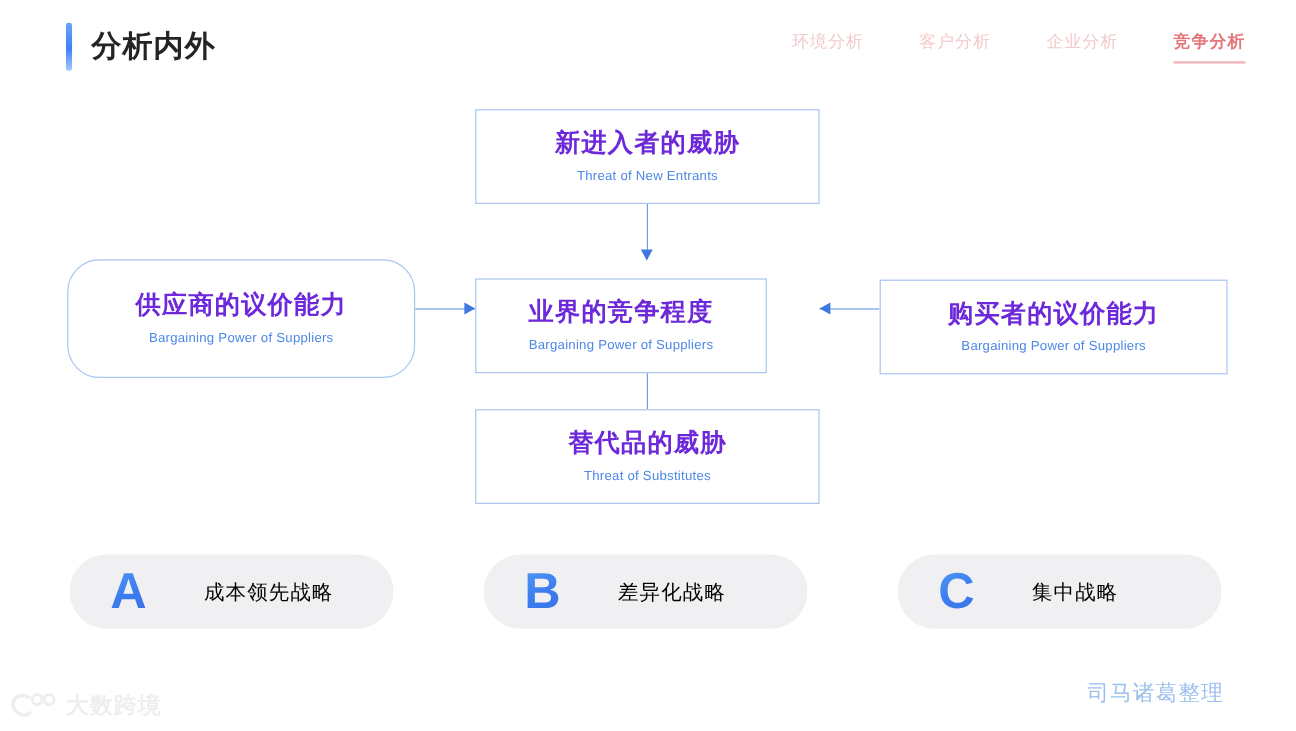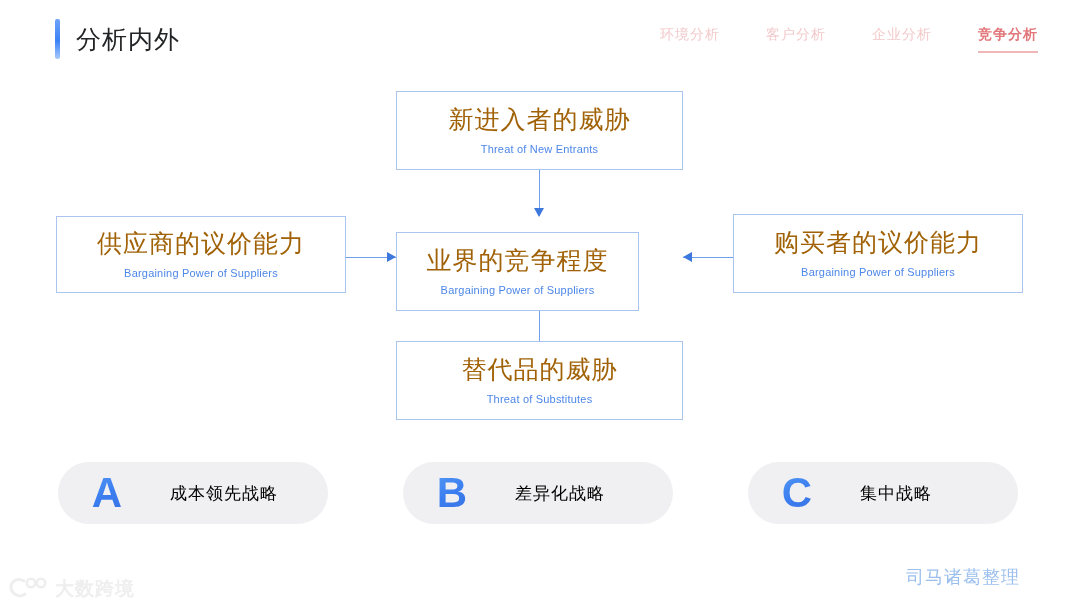--- a/index.html
+++ b/index.html
@@ -35,21 +35,21 @@
   }
   .title-accent {
     width: 5px;
     height: 40px;
     background: linear-gradient(180deg, #6ba4f8 0%, #3b82f6 55%, #a9c9fb 100%);
     border-radius: 2px;
   }
   .page-title {
     margin-left: 16px;
     font-size: 25px;
-    font-weight: normal;
+    font-weight: bold;
     color: #222426;
     letter-spacing: 1px;
     line-height: 1;
   }
 
   .nav-tabs {
     position: absolute;
     right: 42px;
     top: 26px;
     display: flex;
@@ -91,39 +91,39 @@
     position: absolute;
     border: 1px solid #a9c5f0;
     background: #ffffff;
     box-sizing: border-box;
     display: flex;
     flex-direction: column;
     align-items: center;
     justify-content: center;
   }
   .force-cn {
-    font-size: 25px;
-    font-weight: normal;
-    color: #a16207;
+    font-size: 21px;
+    font-weight: bold;
+    color: #6d28d9;
     letter-spacing: 1px;
     line-height: 1.1;
   }
   .force-en {
     margin-top: 9px;
     font-size: 11px;
     color: #4d87e8;
     letter-spacing: 0.2px;
     line-height: 1.1;
   }
 
   .box-top    { left: 396px; top: 13px;  width: 287px; height: 79px; }
   .box-center { left: 396px; top: 154px; width: 243px; height: 79px; }
   .box-bottom { left: 396px; top: 263px; width: 287px; height: 79px; }
-  .box-left   { left: 56px;  top: 138px; width: 290px; height: 77px; }
-  .box-right  { left: 733px; top: 136px; width: 290px; height: 79px; }
+  .box-left   { left: 56px;  top: 138px; width: 290px; height: 99px; border-radius: 27px; }
+  .box-right  { left: 733px; top: 155px; width: 290px; height: 79px; }
 
   
   .conn {
     position: absolute;
     background: #6e9fe8;
   }
   .conn-v { width: 1px; }
   .conn-h { height: 1px; }
 
   .conn-top    { left: 539px; top: 92px;  height: 46px; }

